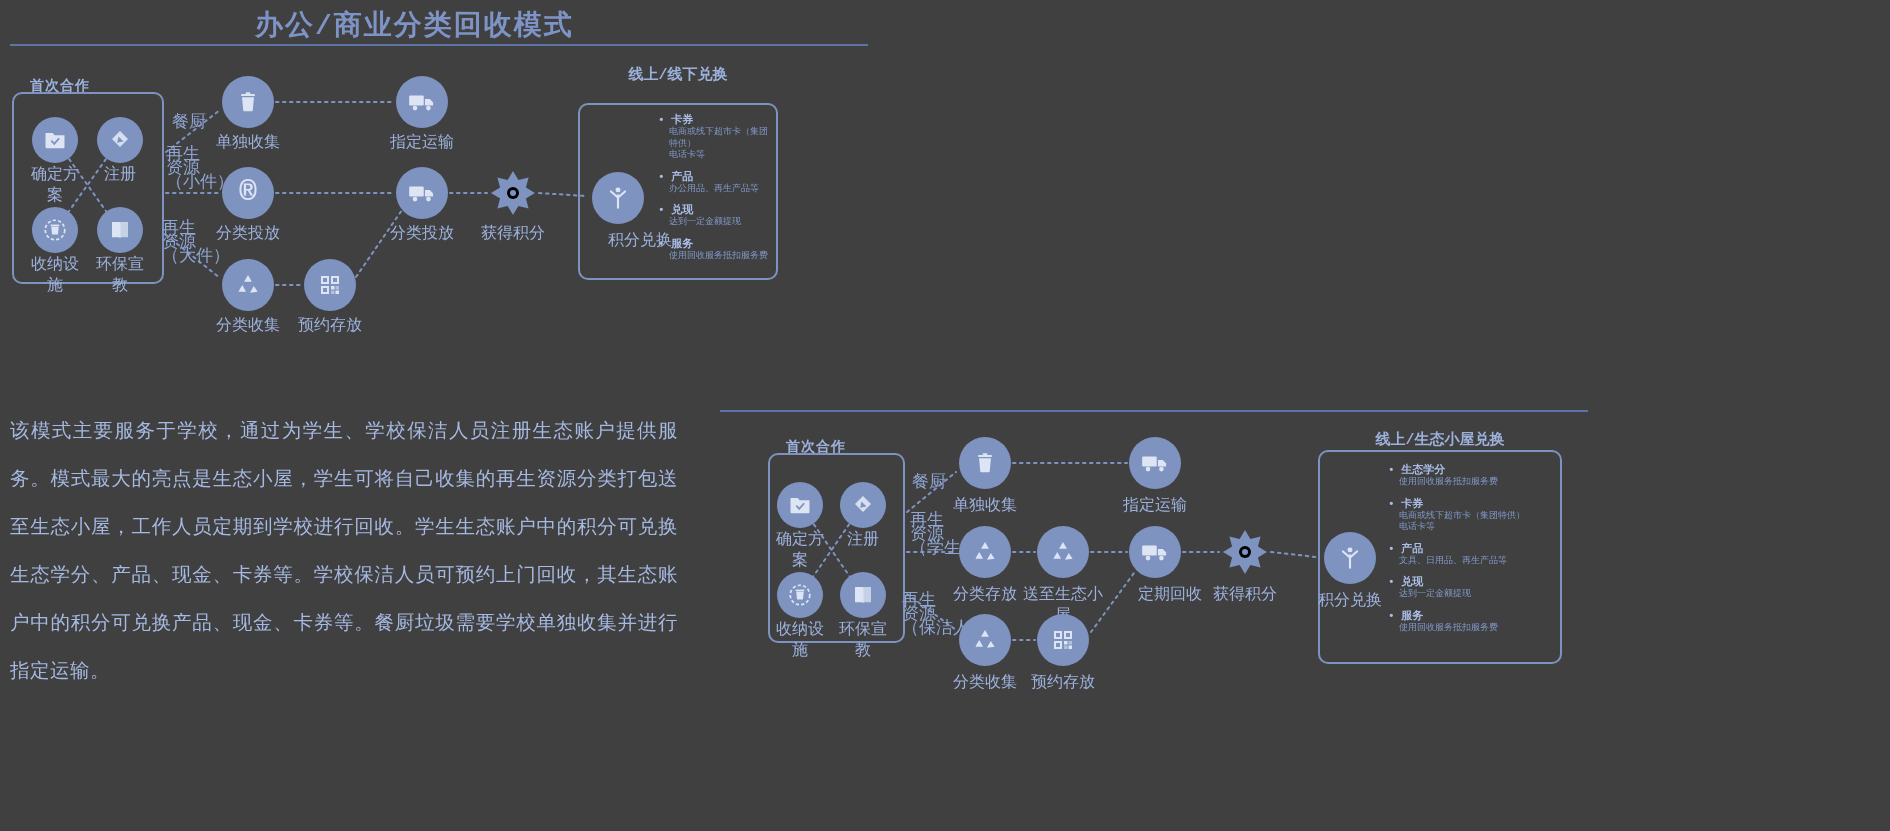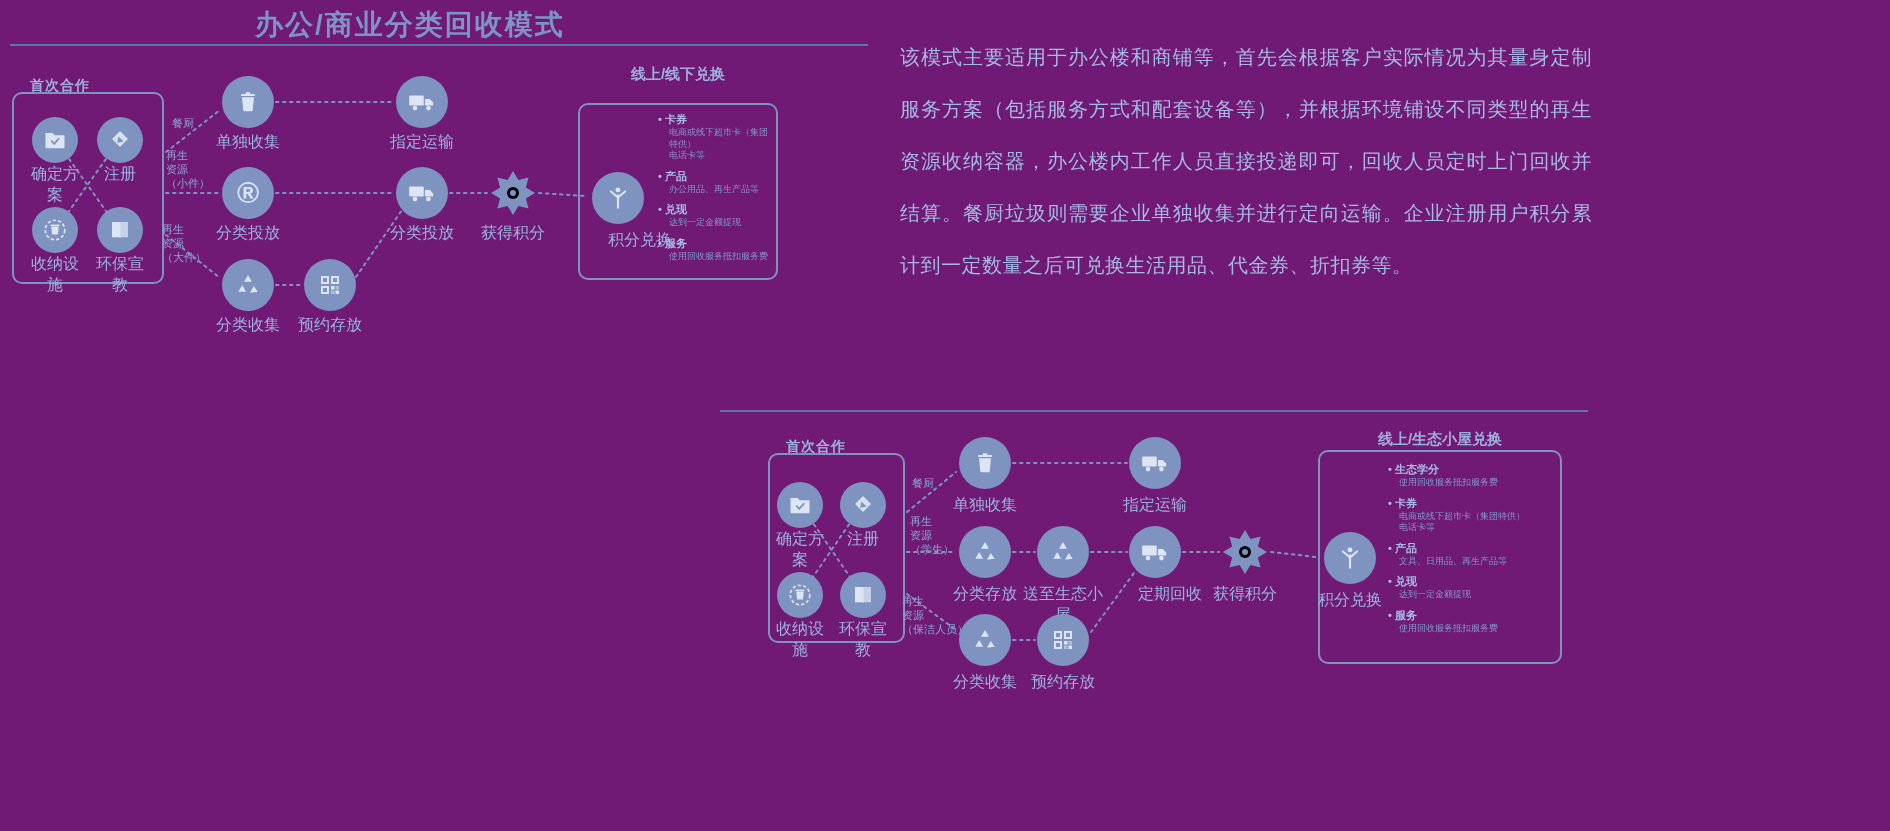--- a/index.html
+++ b/index.html
@@ -1,37 +1,37 @@
 <!DOCTYPE html>
 <html><head>
 <meta charset="utf-8">
 <style>
   * { margin:0; padding:0; box-sizing:border-box; }
   html,body { background:#000; }
   .canvas {
-    position:relative; width:1890px; height:831px; background:#701a75;
-    font-family:Liberation Sans, sans-serif; overflow:hidden;
+    position:relative; width:1890px; height:831px; background:#404040;
+    font-family:Liberation Mono, monospace; overflow:hidden;
   }
   .abs { position:absolute; }
   .section-title { font-weight:bold; font-size:28px; color:#7e93c6; letter-spacing:2px; }
   .rule { position:absolute; height:2px; background:#5d74a6; }
   .desc {
     position:absolute; color:#a6b9e2; font-size:20px; text-align:justify;
     letter-spacing:0.5px;
   }
   .coop-box, .exch-box { position:absolute; border:2px solid #7e93c0; border-radius:10px; }
   .coop-title { position:absolute; font-size:14px; font-weight:bold; color:#9db1dd; letter-spacing:1px; }
   .exch-title { position:absolute; font-size:15px; font-weight:bold; color:#9db1dd; text-align:center; }
   .node-circle {
     position:absolute; width:52px; height:52px; border-radius:50%;
     background:#7e93c0; display:flex; align-items:center; justify-content:center;
   }
   .node-circle.small { width:46px; height:46px; }
   .node-label { position:absolute; width:90px; text-align:center; font-size:16px; color:#9db1dd; }
-  .edge-label { position:absolute; font-size:11px; color:#8fa5d3; line-height:14px; }
+  .edge-label { position:absolute; font-size:17px; color:#8fa5d3; line-height:14px; }
   .pre { white-space:pre-line; }
   .exch-list { position:absolute; }
   .exch-item { margin-bottom:7px; }
   .exch-item .lbl { font-size:11px; font-weight:bold; color:#aabde6; }
   .exch-item .lbl::before { content:"• "; color:#aabde6; }
   .exch-item .sub { font-size:9px; color:#8299c9; line-height:11.5px; margin-left:11px; white-space:pre-line; }
   svg.connectors { position:absolute; left:0; top:0; pointer-events:none; }
   .nicon { display:flex; align-items:center; justify-content:center; }
   .nicon svg { display:block; }
   .icon-reg::before { content:"\00AE"; }
@@ -239,24 +239,24 @@
         <div class="lbl">兑现</div>
         <div class="sub">达到一定金额提现</div>
       </div>
       <div class="exch-item">
         <div class="lbl">服务</div>
         <div class="sub">使用回收服务抵扣服务费</div>
       </div>
     </div>
   </div>
 
-  <div class="desc" style="left:900px;top:31px;width:692px;line-height:52px">该模式主要适用于办公楼和商铺等，首先会根据客户实际情况为其量身定制服务方案（包括服务方式和配套设备等），并根据环境铺设不同类型的再生资源收纳容器，办公楼内工作人员直接投递即可，回收人员定时上门回收并结算。餐厨垃圾则需要企业单独收集并进行定向运输。企业注册用户积分累计到一定数量之后可兑换生活用品、代金券、折扣券等。</div>
 
   <div class="rule" style="left:720px;top:410px;width:868px"></div>
 
+  <div class="desc" style="left:10px;top:408px;width:668px;line-height:48px;font-size:19.5px">该模式主要服务于学校，通过为学生、学校保洁人员注册生态账户提供服务。模式最大的亮点是生态小屋，学生可将自己收集的再生资源分类打包送至生态小屋，工作人员定期到学校进行回收。学生生态账户中的积分可兑换生态学分、产品、现金、卡券等。学校保洁人员可预约上门回收，其生态账户中的积分可兑换产品、现金、卡券等。餐厨垃圾需要学校单独收集并进行指定运输。</div>
 
   <div class="abs" style="left:720px;top:418px;width:870px;height:300px">
 
     <svg class="connectors" width="870" height="300">
       <g stroke="#7e93c0" stroke-width="2" stroke-dasharray="2.5 4.5" fill="none" stroke-linecap="round">
         <path d="M82 89 L141 175"></path>
         <path d="M141 89 L82 175"></path>
         <path d="M187 94 L236 54"></path>
         <path d="M187 134 L234 134"></path>
         <path d="M187 176 L236 212"></path>

